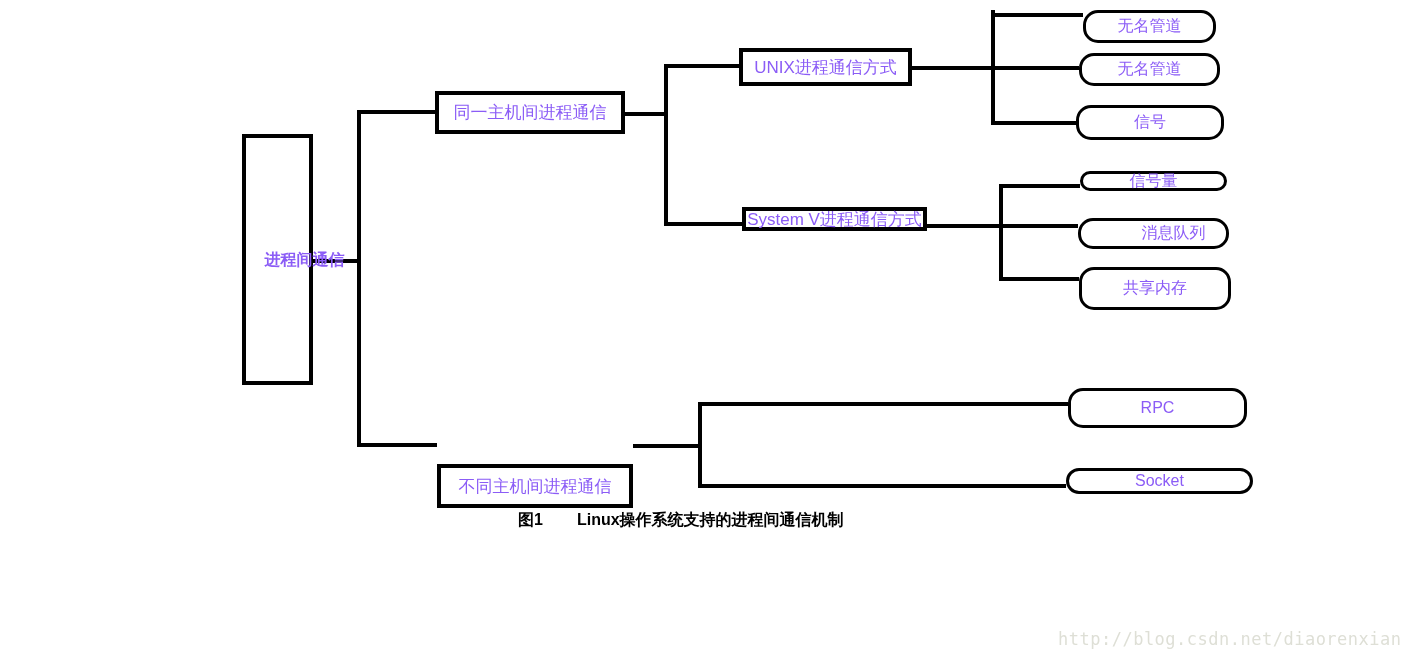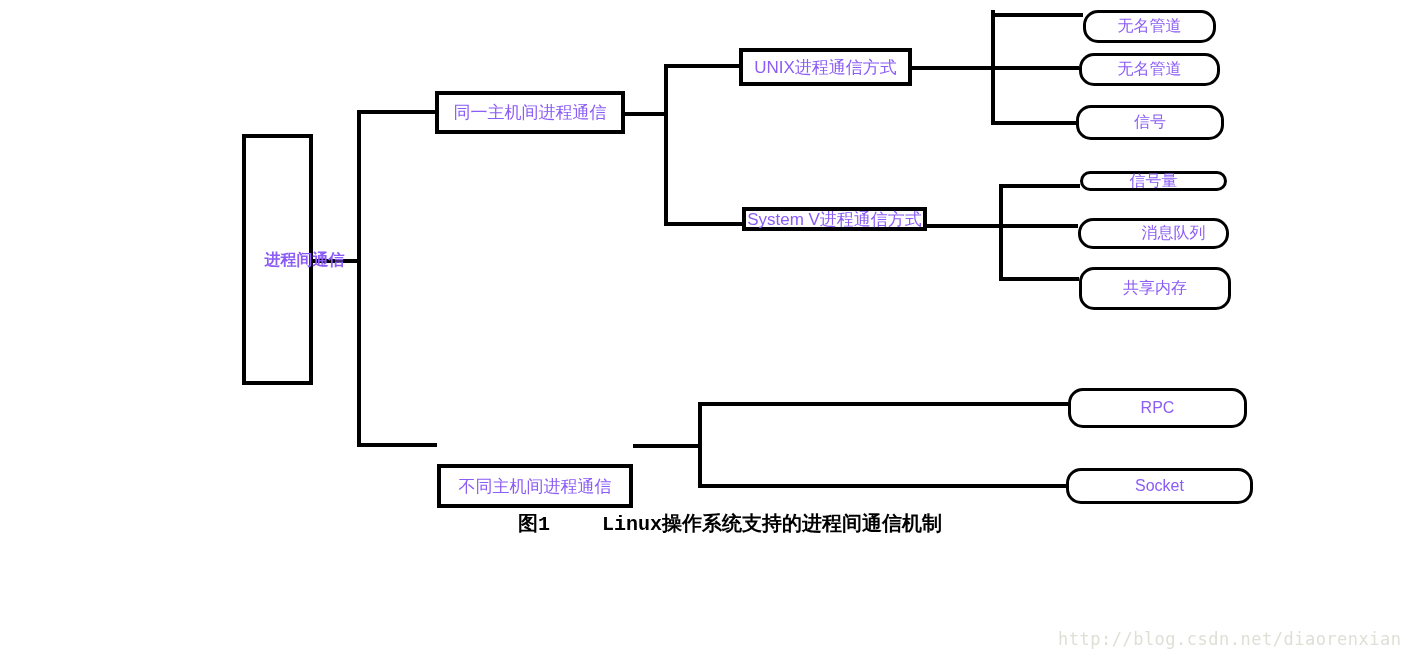--- a/index.html
+++ b/index.html
@@ -48,26 +48,25 @@
     line-height: 40px;
     font-size: 16px;
     font-weight: 600;
     text-align: center;
   }
   .node-label { pointer-events: none; }
   #caption {
     position: absolute;
     left: 518px; top: 510px;
     display: flex;
-    gap: 52px;
-    font-size: 20px;
+    gap: 34px;
+    font-size: 16px;
     font-weight: 600;
     color: #000000;
     white-space: nowrap;
-    font-family: Liberation Mono, monospace;
   }
   #watermark {
     position: absolute;
     left: 1058px; top: 629px;
     font-family: "DejaVu Sans Mono", "Liberation Mono", monospace;
     font-size: 17px;
     color: #dedfd6;
     letter-spacing: 0.5px;
     white-space: nowrap;
   }
@@ -133,21 +132,21 @@
   </div>
   <div class="pill" style="left:1078px; top:218px; width:151px; height:31px;padding-left:40px;">
     <span class="node-label">消息队列</span>
   </div>
   <div class="pill" style="left:1079px; top:267px; width:152px; height:43px;font-family:Liberation Mono, monospace;">
     <span class="node-label">共享内存</span>
   </div>
   <div class="pill" style="left:1068px; top:388px; width:179px; height:40px;">
     <span class="node-label">RPC</span>
   </div>
-  <div class="pill" style="left:1066px; top:468px; width:187px; height:36px;">
+  <div class="pill" style="left:1066px; top:468px; width:187px; height:26px;">
     <span class="node-label">Socket</span>
   </div>
 
   <div id="caption">
     <span>图1</span>
     <span>Linux操作系统支持的进程间通信机制</span>
   </div>
 
   <div id="watermark">http://blog.csdn.net/diaorenxiang</div>
 

